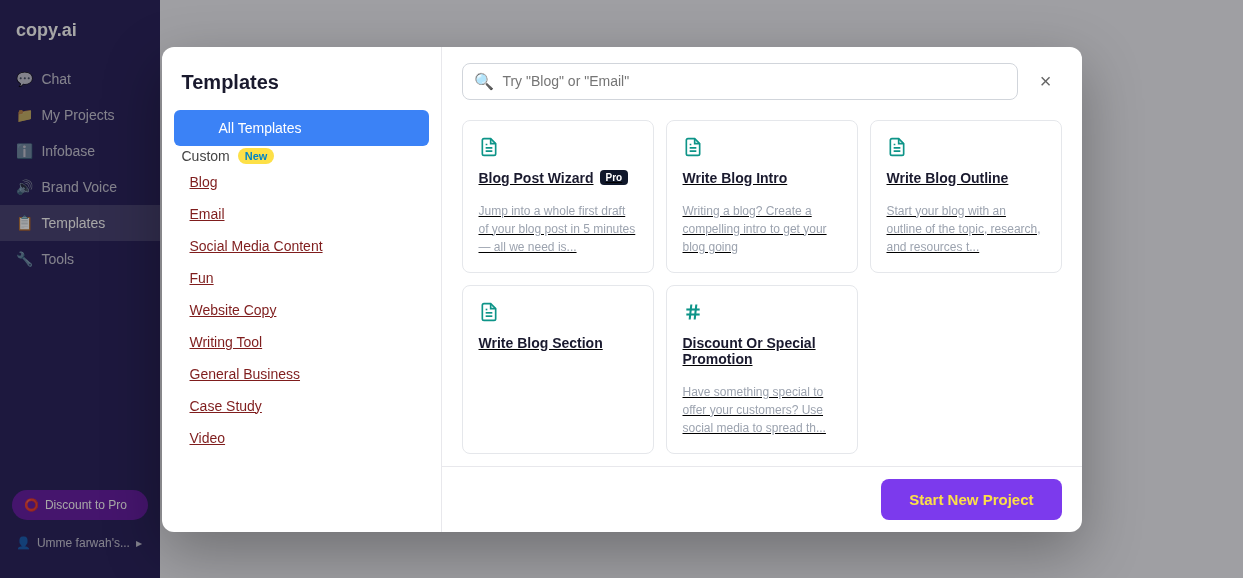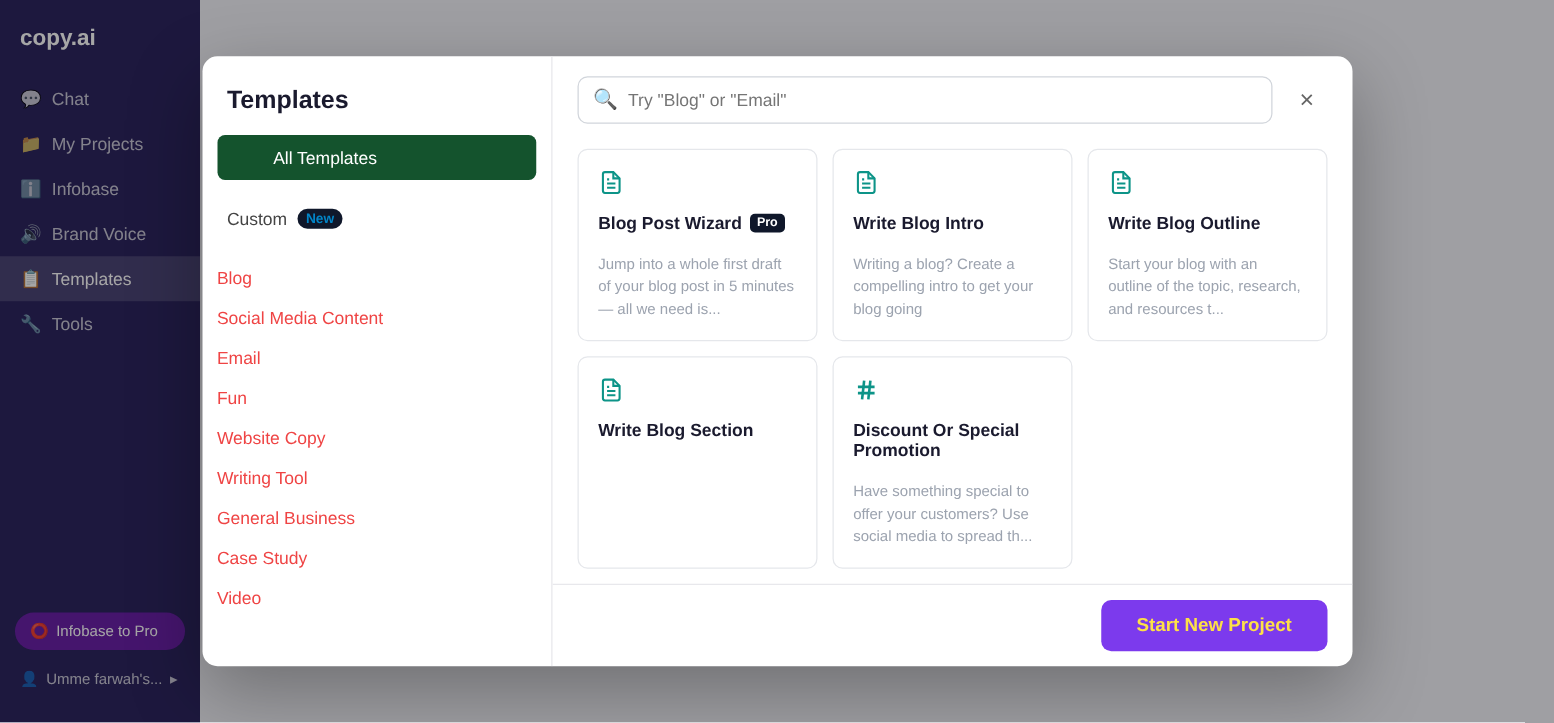--- a/index.html
+++ b/index.html
@@ -128,51 +128,52 @@
     .nav-item {
       display: flex;
       align-items: center;
       padding: 10px 20px;
       font-size: 14px;
       color: #444;
       cursor: pointer;
       border-radius: 0;
     }
     .nav-item.active {
-      background: #14532d;
+      background: #3b82f6;
       color: white;
       border-radius: 6px;
       margin: 0 12px;
       padding-left: 45px;
     }
 
     .nav-section-header {
       display: flex;
       align-items: flex-start;
       gap: 8px;
-      padding: 23px 20px;
+      padding: 2px 20px;
       font-size: 14px;
       color: #444;
       cursor: pointer;
     }
 
     .new-badge {
-      background: #0f172a;
+      background: #fde047;
       color: #0284c7;
       font-size: 11px;
       font-weight: 600;
       padding: 2px 7px;
       border-radius: 10px;
     }
 
     .nav-category {
-      padding: 8px 12px;
-      font-size: 14px;
-      color: #ef4444;
-      cursor: pointer;
+      padding: 8px 28px;
+      font-size: 14px;
+      color: #7f1d1d;
+      cursor: pointer;
+      text-decoration: underline;
     }
 
     
     .right-panel {
       flex: 1;
       display: flex;
       flex-direction: column;
       overflow: hidden;
       position: relative;
     }
@@ -220,20 +221,21 @@
     }
 
     .templates-grid {
       flex: 1;
       overflow-y: auto;
       padding: 8px 20px 12px;
       display: grid;
       grid-template-columns: repeat(3, 1fr);
       gap: 12px;
       align-content: start;
+      text-decoration: underline;
     }
 
     .template-card {
       border: 1px solid #e5e7eb;
       border-radius: 8px;
       padding: 16px;
       cursor: pointer;
       transition: border-color 0.2s, box-shadow 0.2s;
       background: white;
     }
@@ -324,21 +326,21 @@
       <span>📋</span>
       <span>Templates</span>
     </div>
     <div class="sidebar-item">
       <span>🔧</span>
       <span>Tools</span>
     </div>
     <div class="sidebar-bottom">
       <div class="upgrade-btn">
         <span>⭕</span>
-        <span>Infobase to Pro</span>
+        <span>Discount to Pro</span>
       </div>
       <div class="user-area">
         <span>👤</span>
         <span>Umme farwah's...</span>
         <span>▸</span>
       </div>
     </div>
   </div>
   <div class="main-content"></div>
 </div>
@@ -356,24 +358,24 @@
 
         <div class="nav-section-header">
           <span>Custom</span>
           <span class="new-badge">New</span>
         </div>
 
         <div class="nav-category">
           <span>Blog</span>
         </div>
         <div class="nav-category">
+          <span>Email</span>
+        </div>
+        <div class="nav-category">
           <span>Social Media Content</span>
-        </div>
-        <div class="nav-category">
-          <span>Email</span>
         </div>
         <div class="nav-category">
           <span>Fun</span>
         </div>
         <div class="nav-category">
           <span>Website Copy</span>
         </div>
         <div class="nav-category">
           <span>Writing Tool</span>
         </div>

